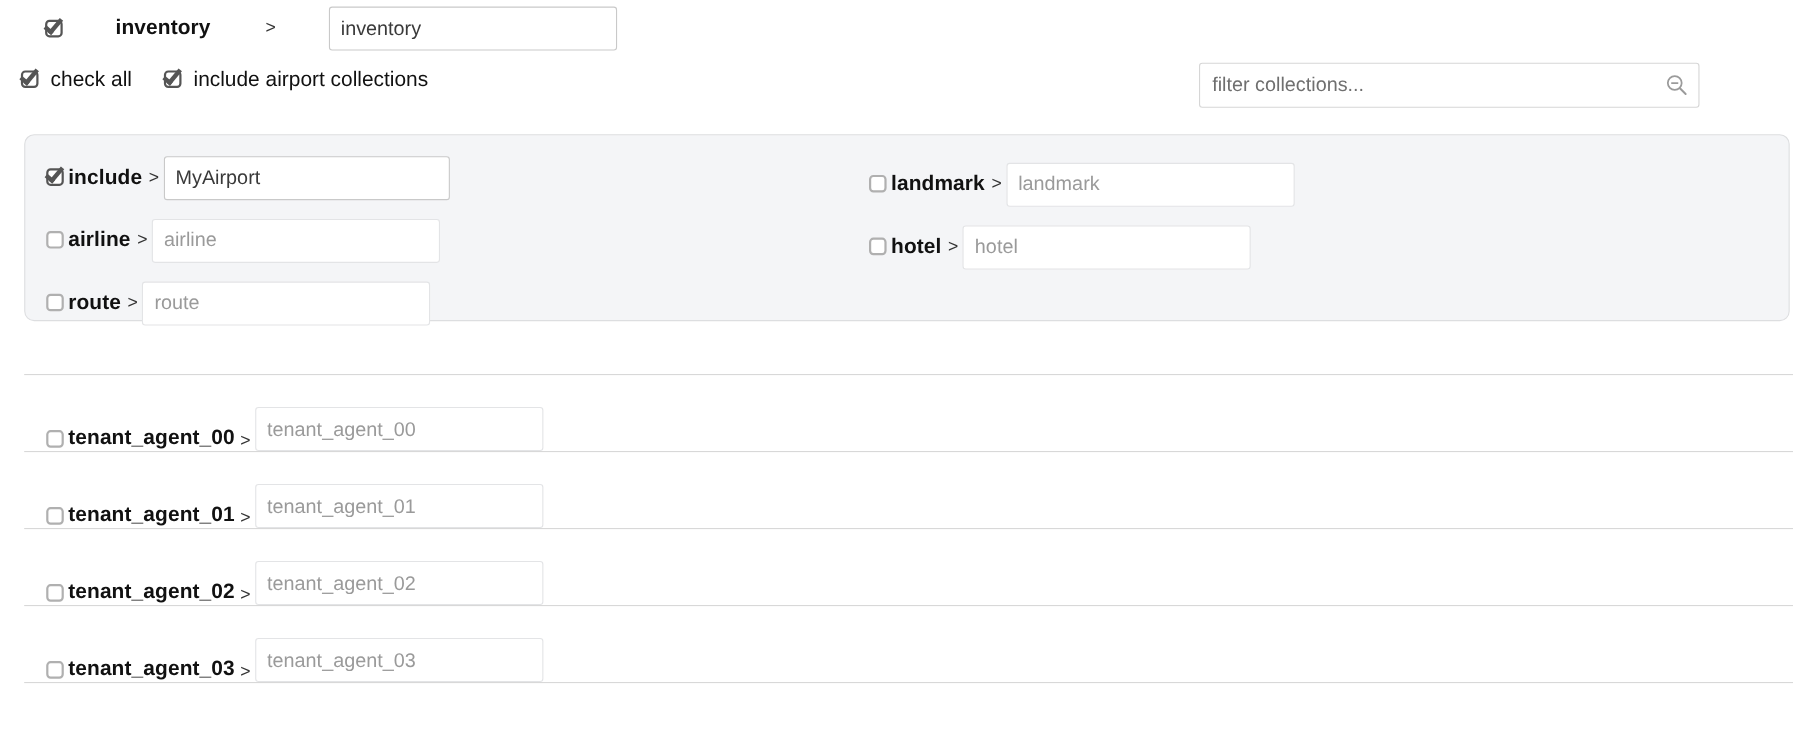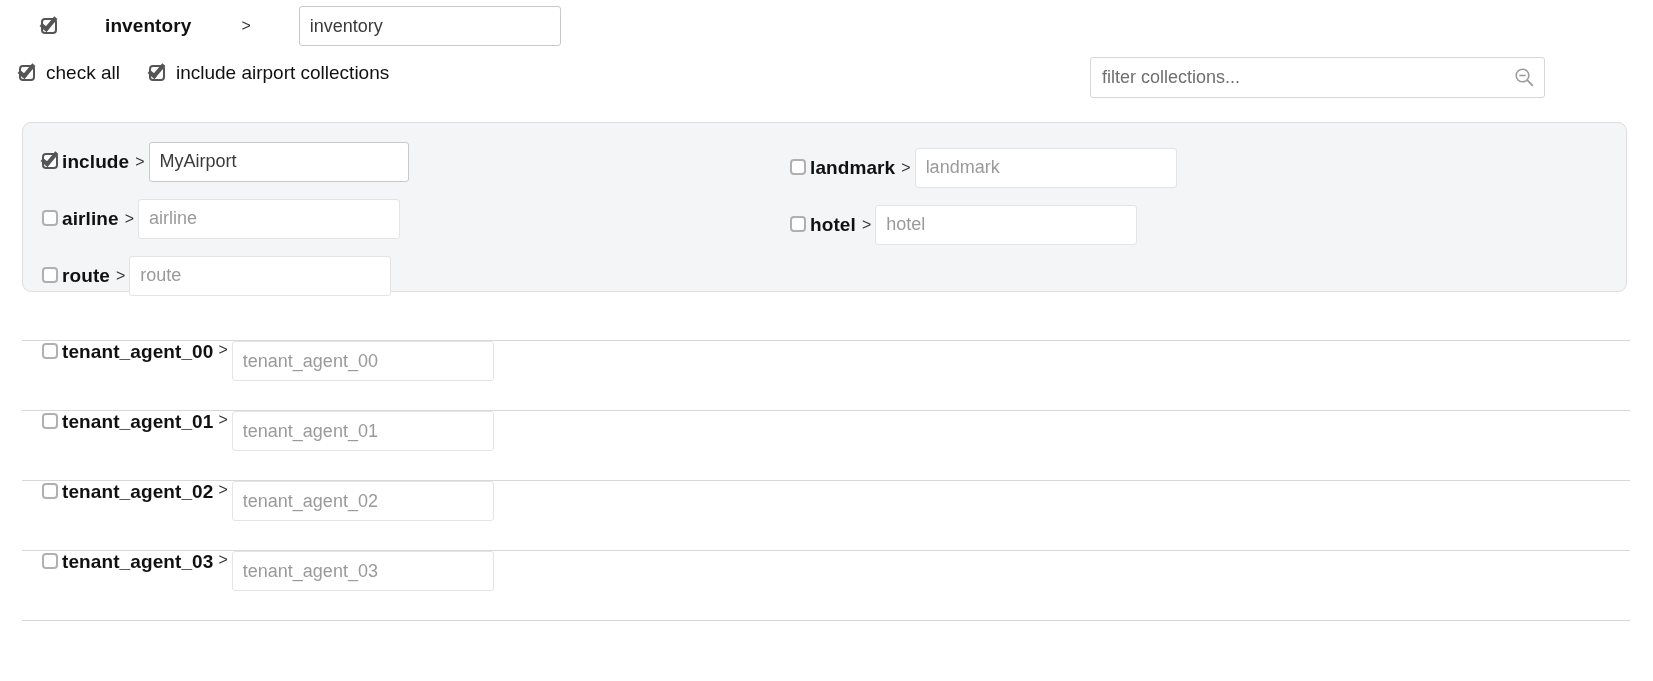--- a/index.html
+++ b/index.html
@@ -103,21 +103,21 @@
 
   .opts-row {
     position: absolute;
     left: 18px;
     top: 62px;
     display: flex;
     align-items: center;
   }
   .opts-row .opt {
     display: flex;
-    align-items: flex-end;
+    align-items: flex-start;
     font-size: 19px;
     color: #111111;
   }
   .opts-row .opt .otext { margin-left: 7px; }
   .opts-row .opt + .opt { margin-left: 28px; }
 
   
   .filter-wrap {
     position: absolute;
     left: 1090px;
@@ -177,21 +177,21 @@
     top: 340px;
     width: 1608px;
   }
   .divider {
     height: 1px;
     background: #d8d8d8;
     width: 100%;
   }
   .lrow {
     display: flex;
-    align-items: flex-start;
+    align-items: flex-end;
     height: 69px;
     padding-left: 19px;
     box-sizing: border-box;
   }
   .lrow .txt { width: 262px; }
   .lrow .gt { margin-left: 5px; }
 </style>
 </head>
 <body>
 

